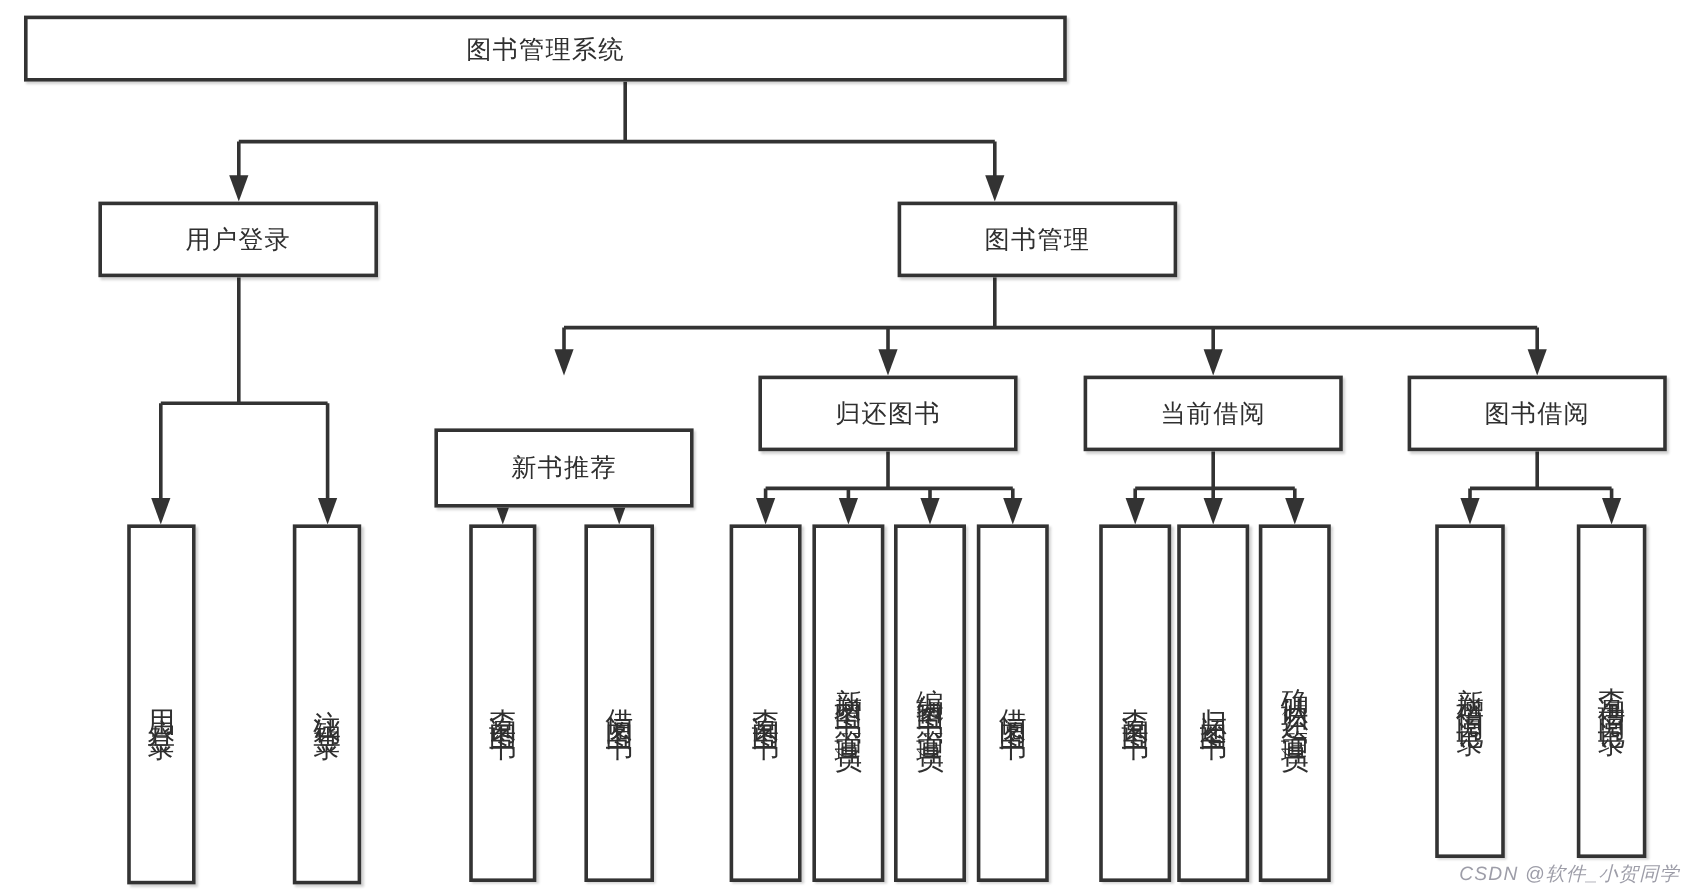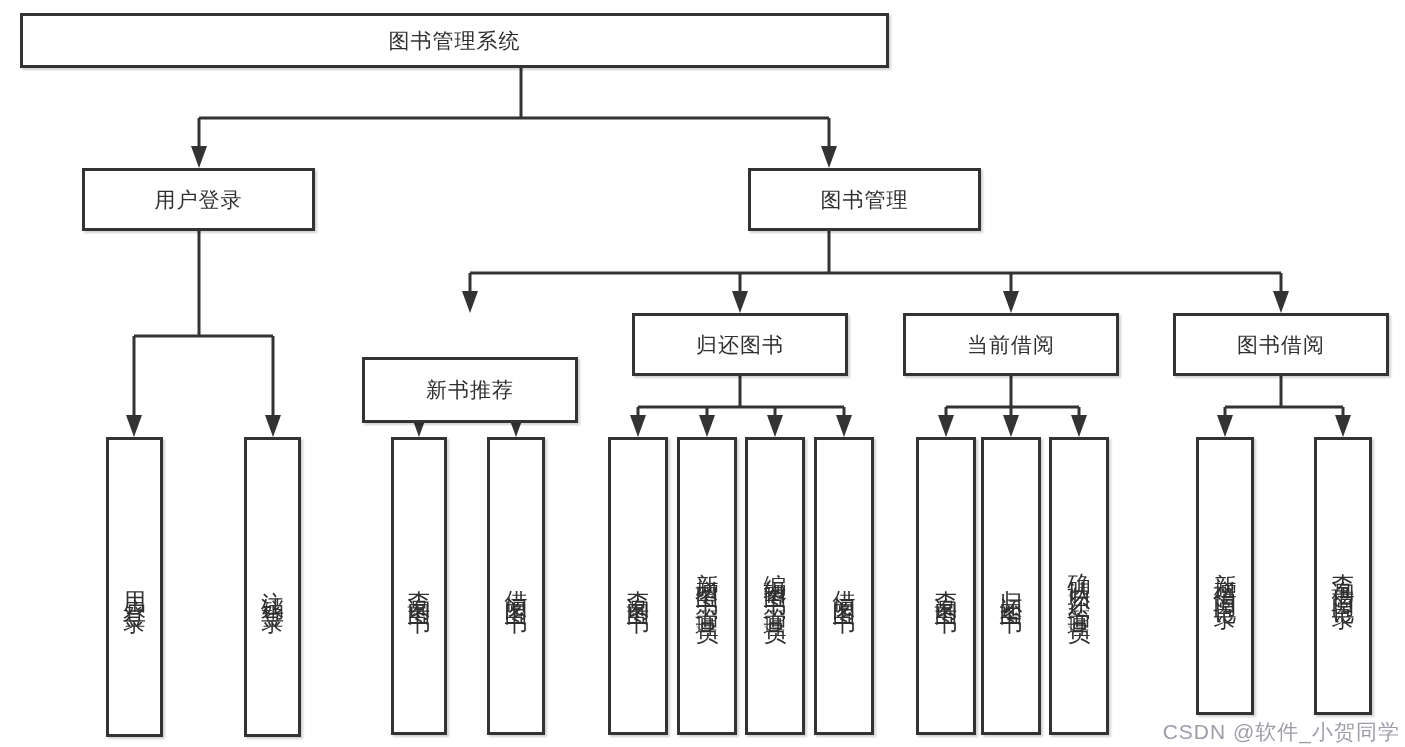--- a/index.html
+++ b/index.html
@@ -54,25 +54,26 @@
     font-size: 23px;
     line-height: 1;
     letter-spacing: 7px;
     color: #2f2f2f;
     white-space: nowrap;
   }
   #watermark {
     position: absolute;
     right: 5px;
     top: 718px;
-    font-size: 21px;
+    font-size: 16px;
     color: rgba(152,152,163,0.95);
     letter-spacing: 1px;
     z-index: 5;
     white-space: nowrap;
+    font-style: italic;
   }
 </style>
 </head>
 <body>
 
 <div id="canvas">
 
   <svg id="connectors" viewBox="0 0 1405 747" xmlns="http://www.w3.org/2000/svg">
 
     <path d="M521,68 V118 M199,118 H829 M199,118 V148 M829,118 V148" fill="none" stroke-width="3" stroke="#333333"></path>

